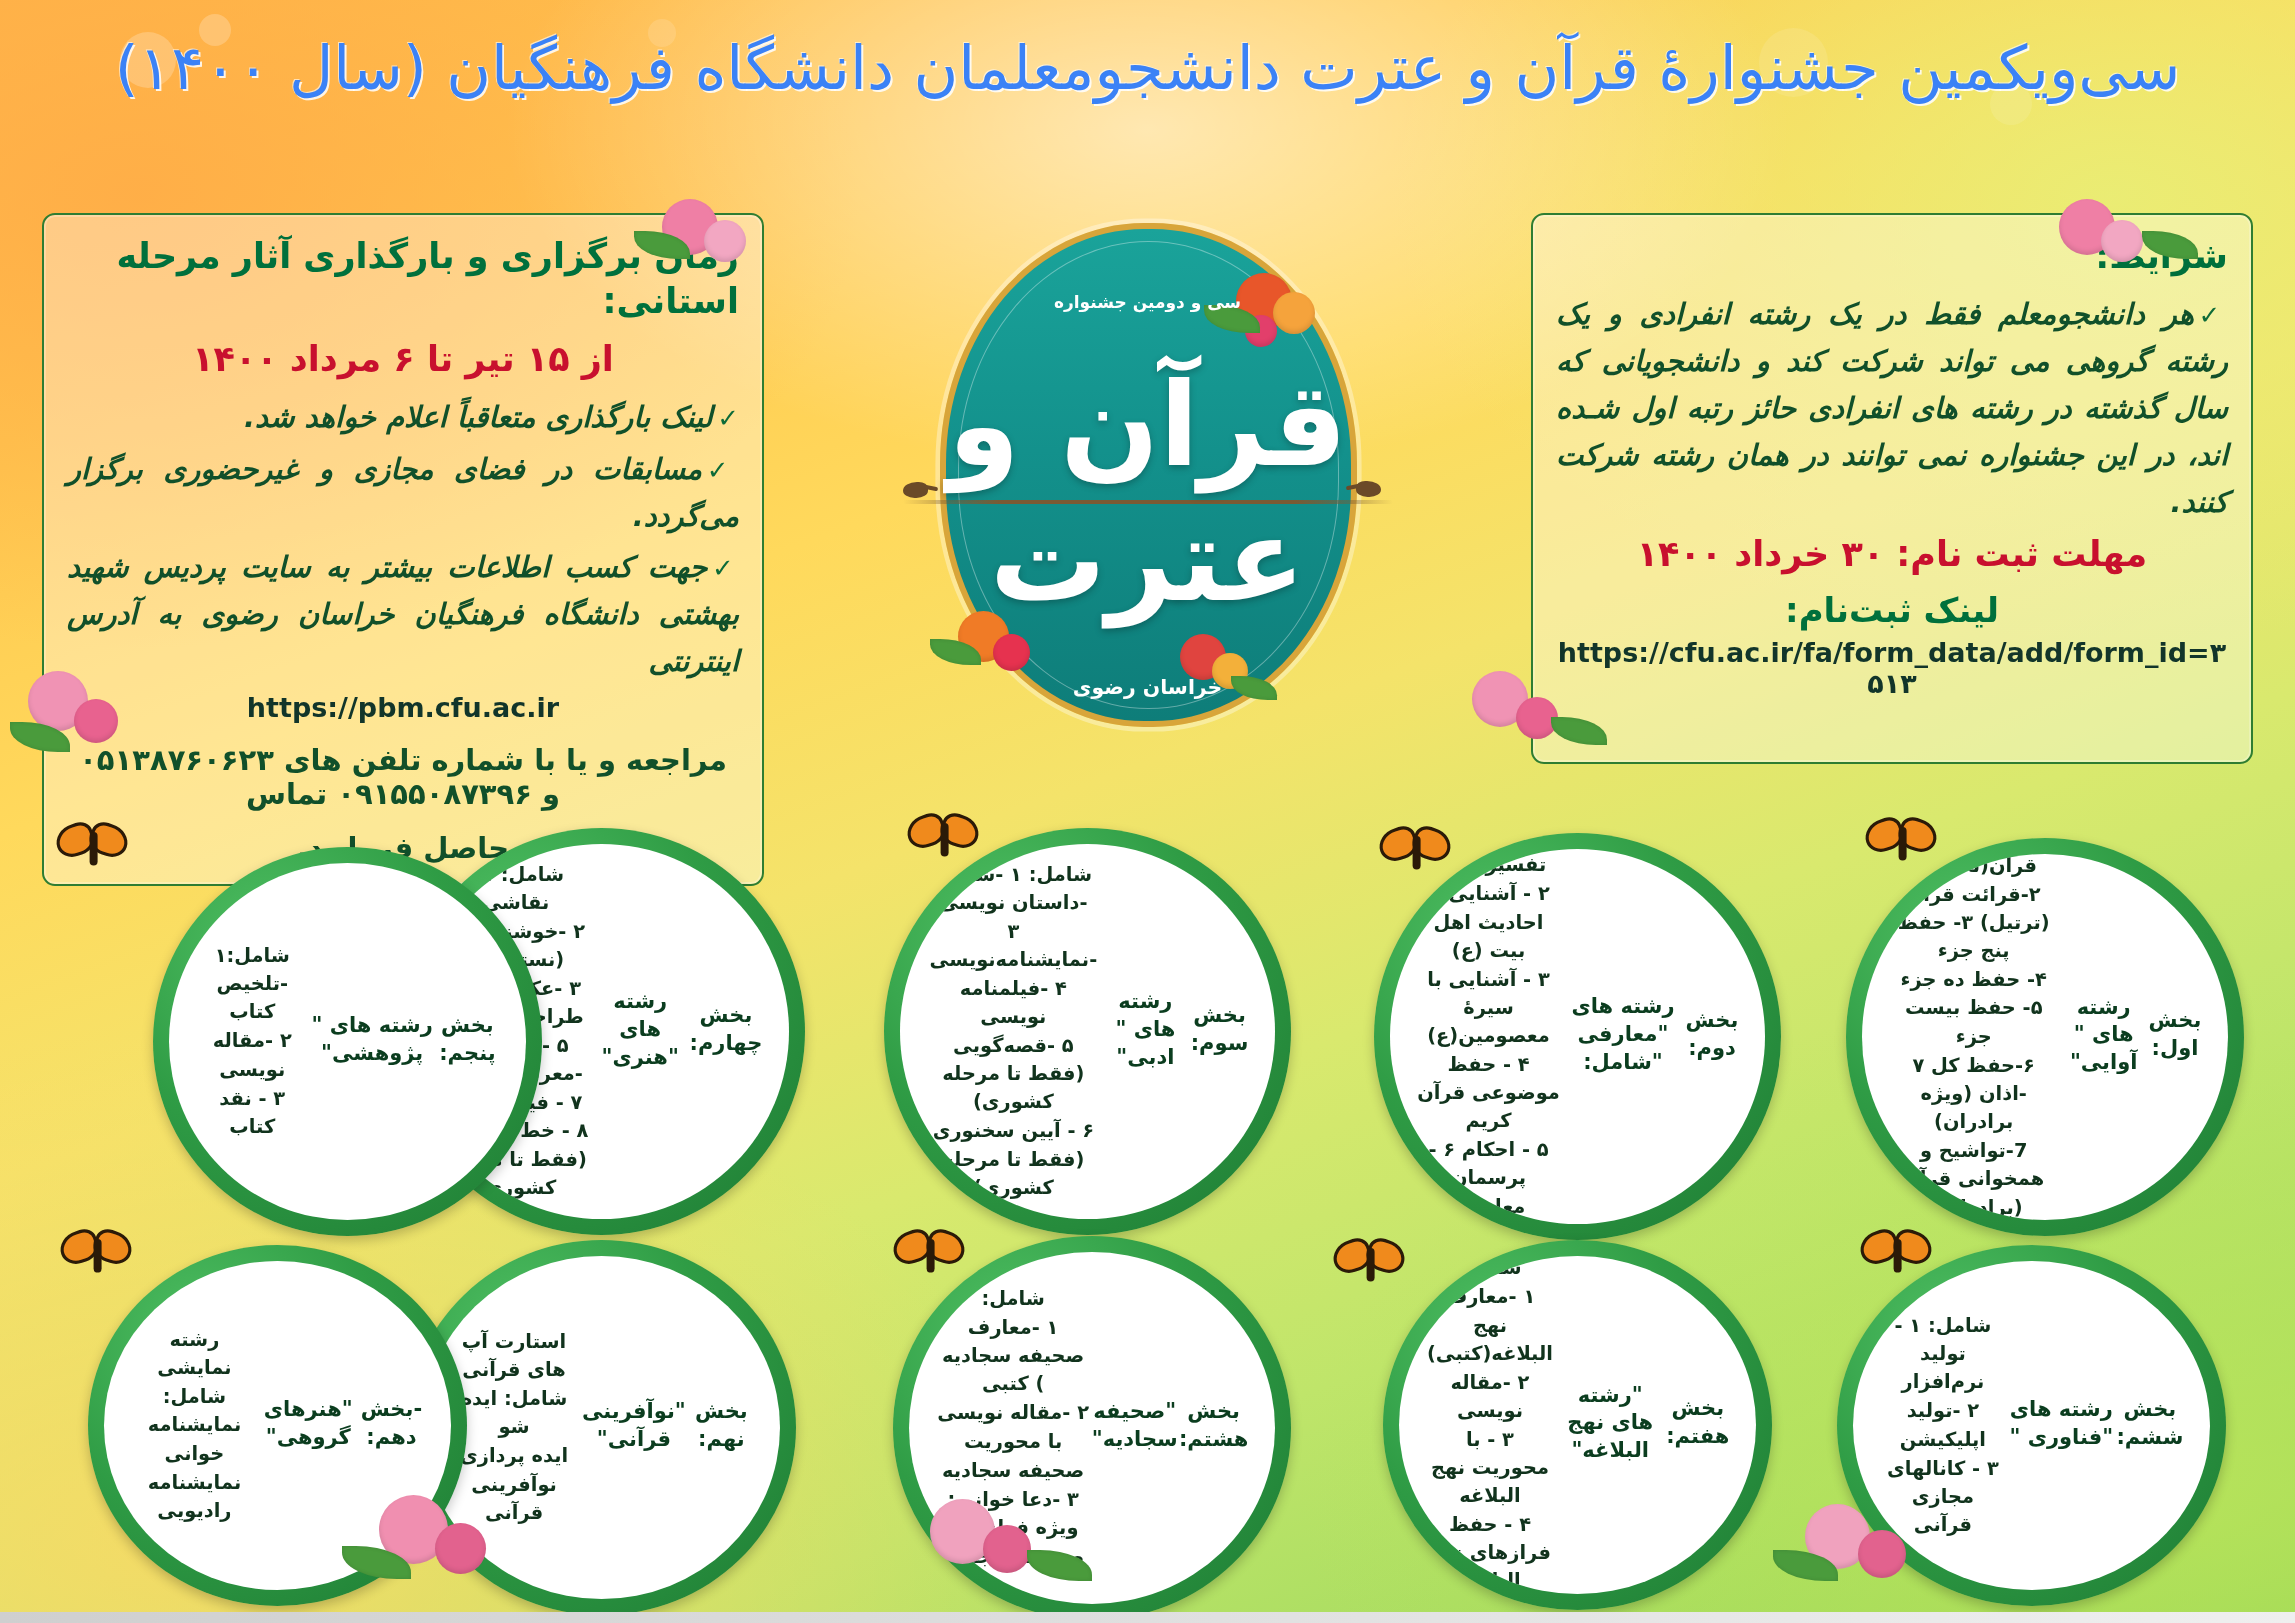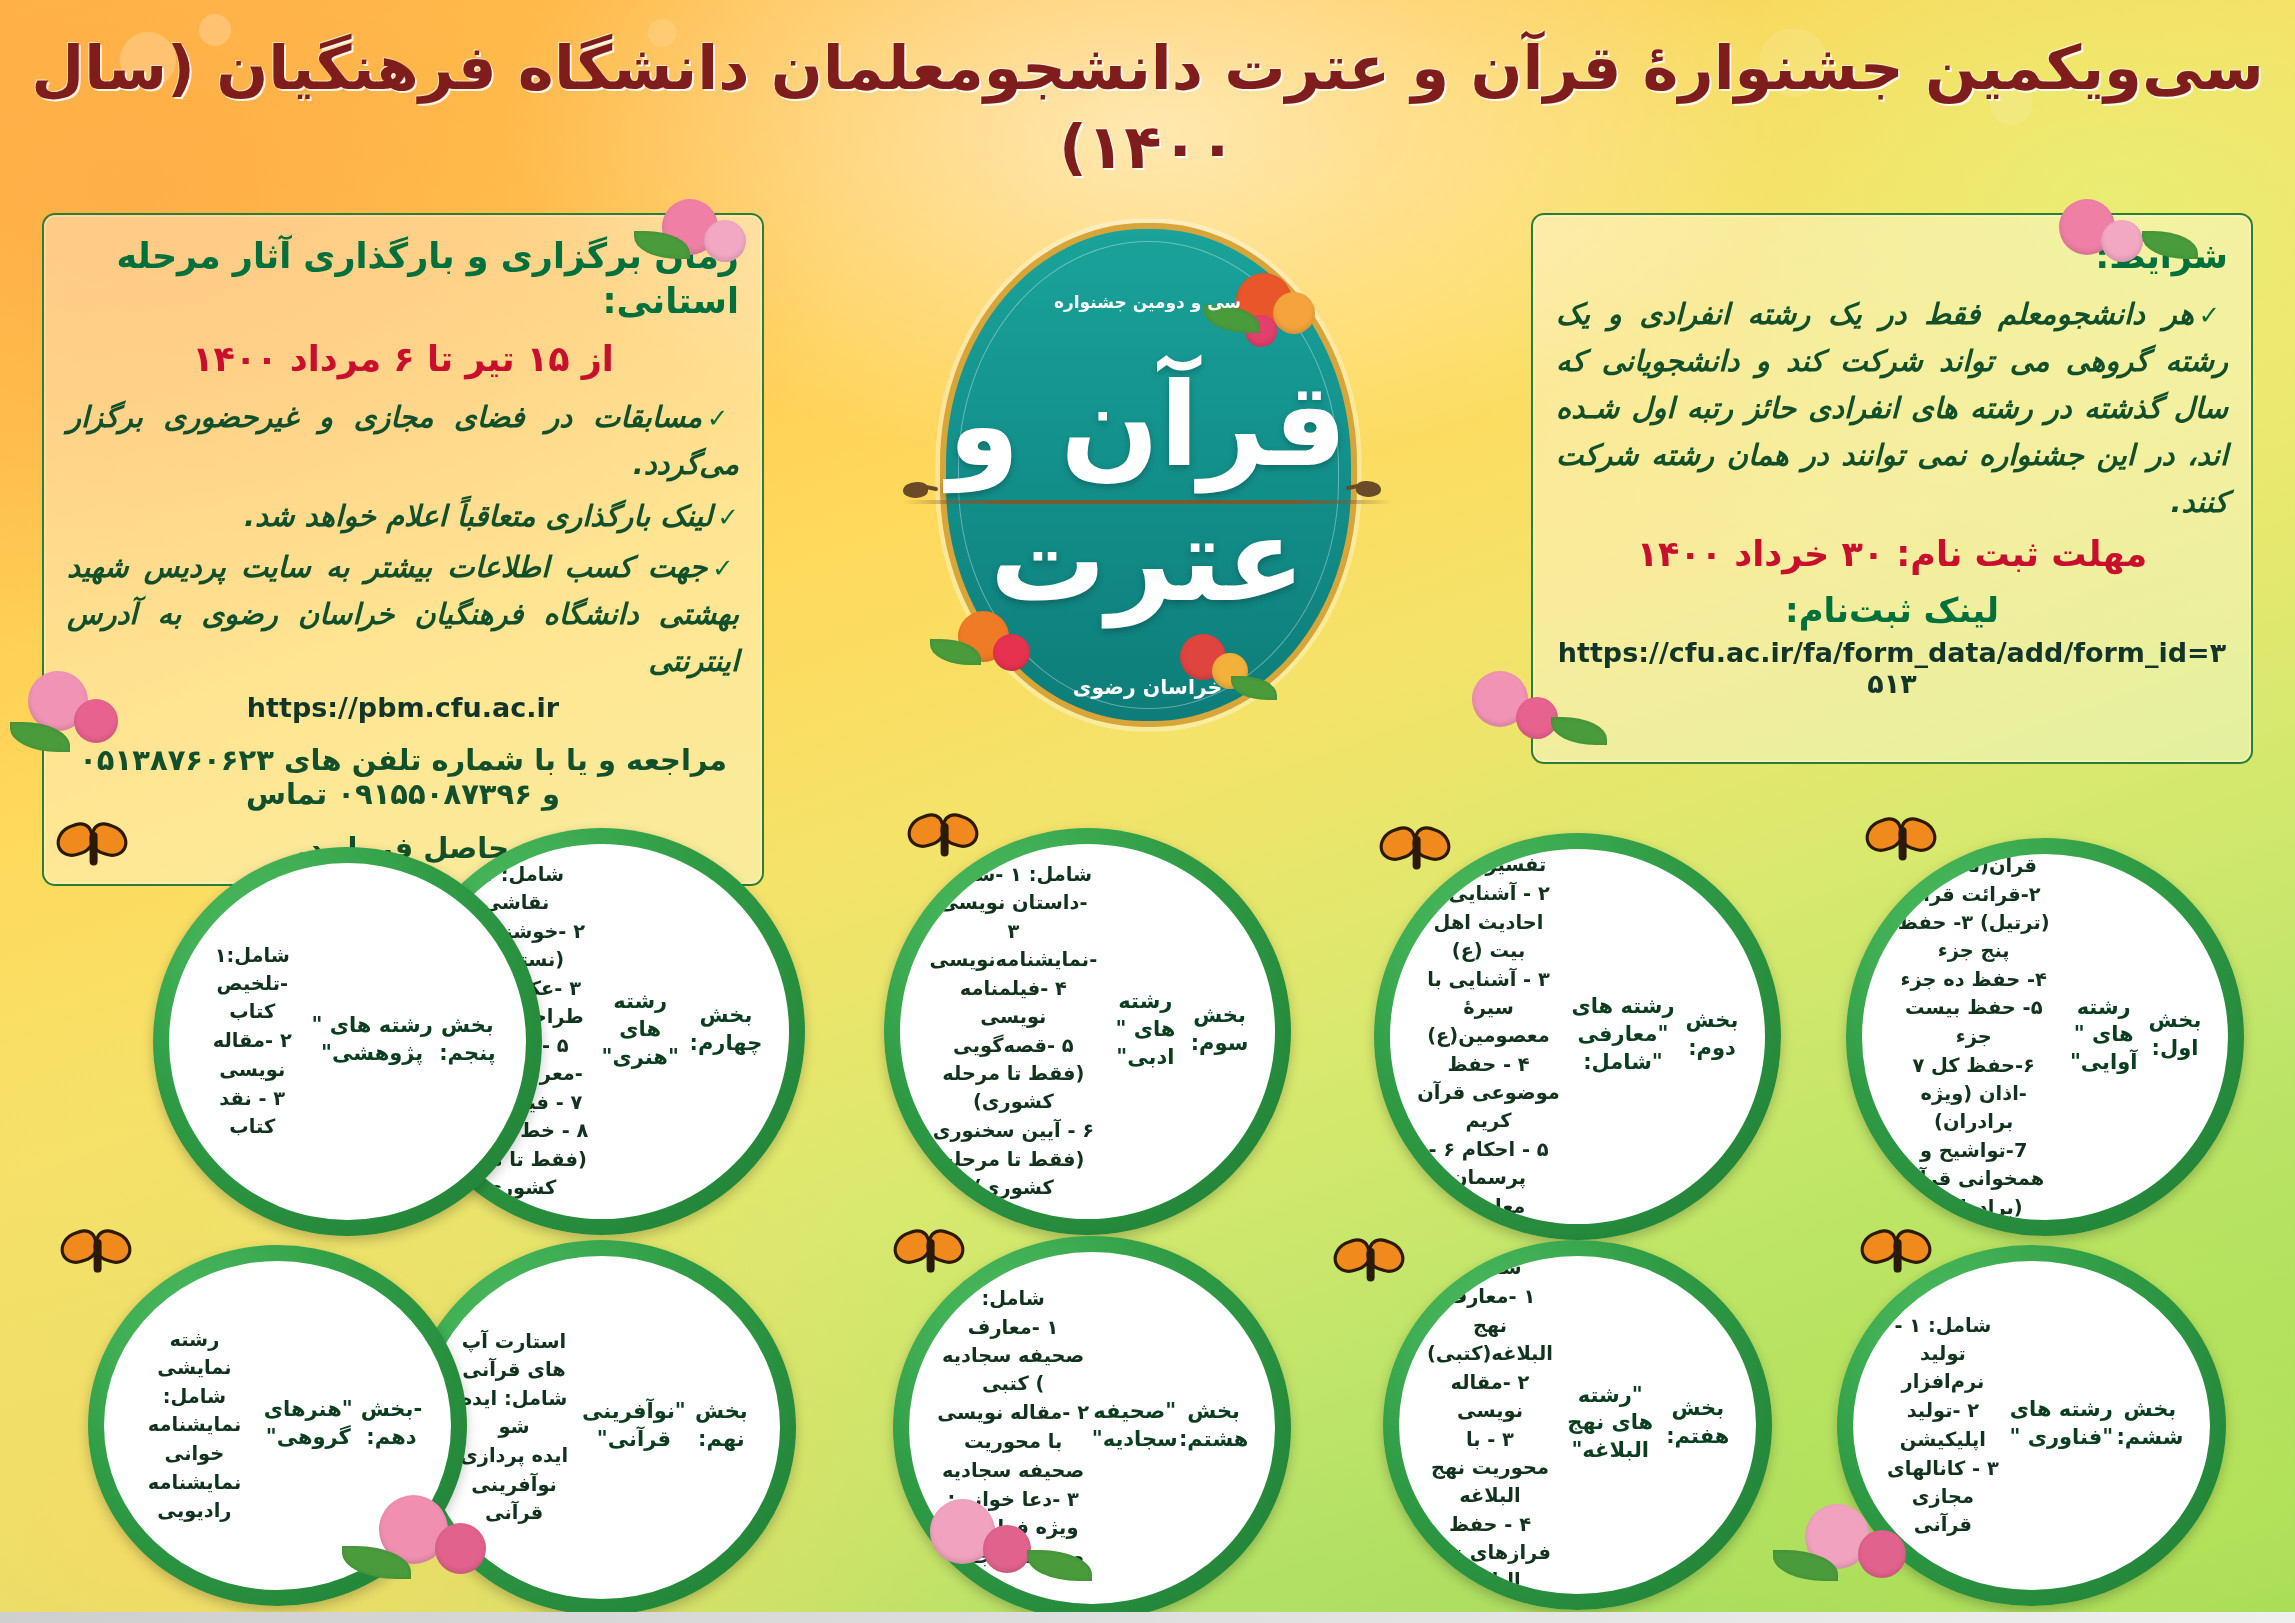--- a/index.html
+++ b/index.html
@@ -22,22 +22,22 @@
   .bokeh { position: absolute; border-radius: 50%; background: rgba(255,255,255,0.22); pointer-events: none; }
 
   
   .title-bar {
     position: absolute; top: 28px; left: 0; right: 0;
     text-align: center;
   }
   .title-bar .title {
     display: inline-block;
     font-size: 61px;
-    font-weight: bold;
-    color: #7f1d1d;
+    font-weight: normal;
+    color: #3b82f6;
     letter-spacing: 0;
     text-shadow: 1.9px 1.9px 0 rgba(255,255,255,0.85), -0.9px -0.9px 0 rgba(255,255,255,0.6);
     padding: 0 18.5px;
     line-height: 1.3;
     direction: rtl;
   }
 
   
   .panel {
     position: absolute;
@@ -177,22 +177,22 @@
   </ul>
   <div class="emph">مهلت ثبت نام: ۳۰ خرداد ۱۴۰۰</div>
   <div class="label-green-center">لینک ثبت‌نام:</div>
   <span class="url">https://cfu.ac.ir/fa/form_data/add/form_id=۳۵۱۳</span>
 </div>
 
 <div class="panel left">
   <h3>زمان برگزاری و بارگذاری آثار مرحله استانی:</h3>
   <div class="emph">از ۱۵ تیر تا ۶ مرداد ۱۴۰۰</div>
   <ul>
+    <li><span class="tick">✓</span><span>لینک بارگذاری متعاقباً اعلام خواهد شد.</span></li>
     <li><span class="tick">✓</span><span>مسابقات در فضای مجازی و غیرحضوری برگزار می‌گردد.</span></li>
-    <li><span class="tick">✓</span><span>لینک بارگذاری متعاقباً اعلام خواهد شد.</span></li>
     <li><span class="tick">✓</span><span>جهت کسب اطلاعات بیشتر به سایت پردیس شهید بهشتی دانشگاه فرهنگیان خراسان رضوی به آدرس اینترنتی</span></li>
   </ul>
   <span class="url">https://pbm.cfu.ac.ir</span>
   <div class="closing">مراجعه و یا با شماره تلفن های ۰۵۱۳۸۷۶۰۶۲۳ و ۰۹۱۵۵۰۸۷۳۹۶ تماس</div>
   <div class="closing">حاصل فرمایید.</div>
 </div>
 
 <div class="emblem">
   <div class="plate"></div>
   <div class="branch"></div>

